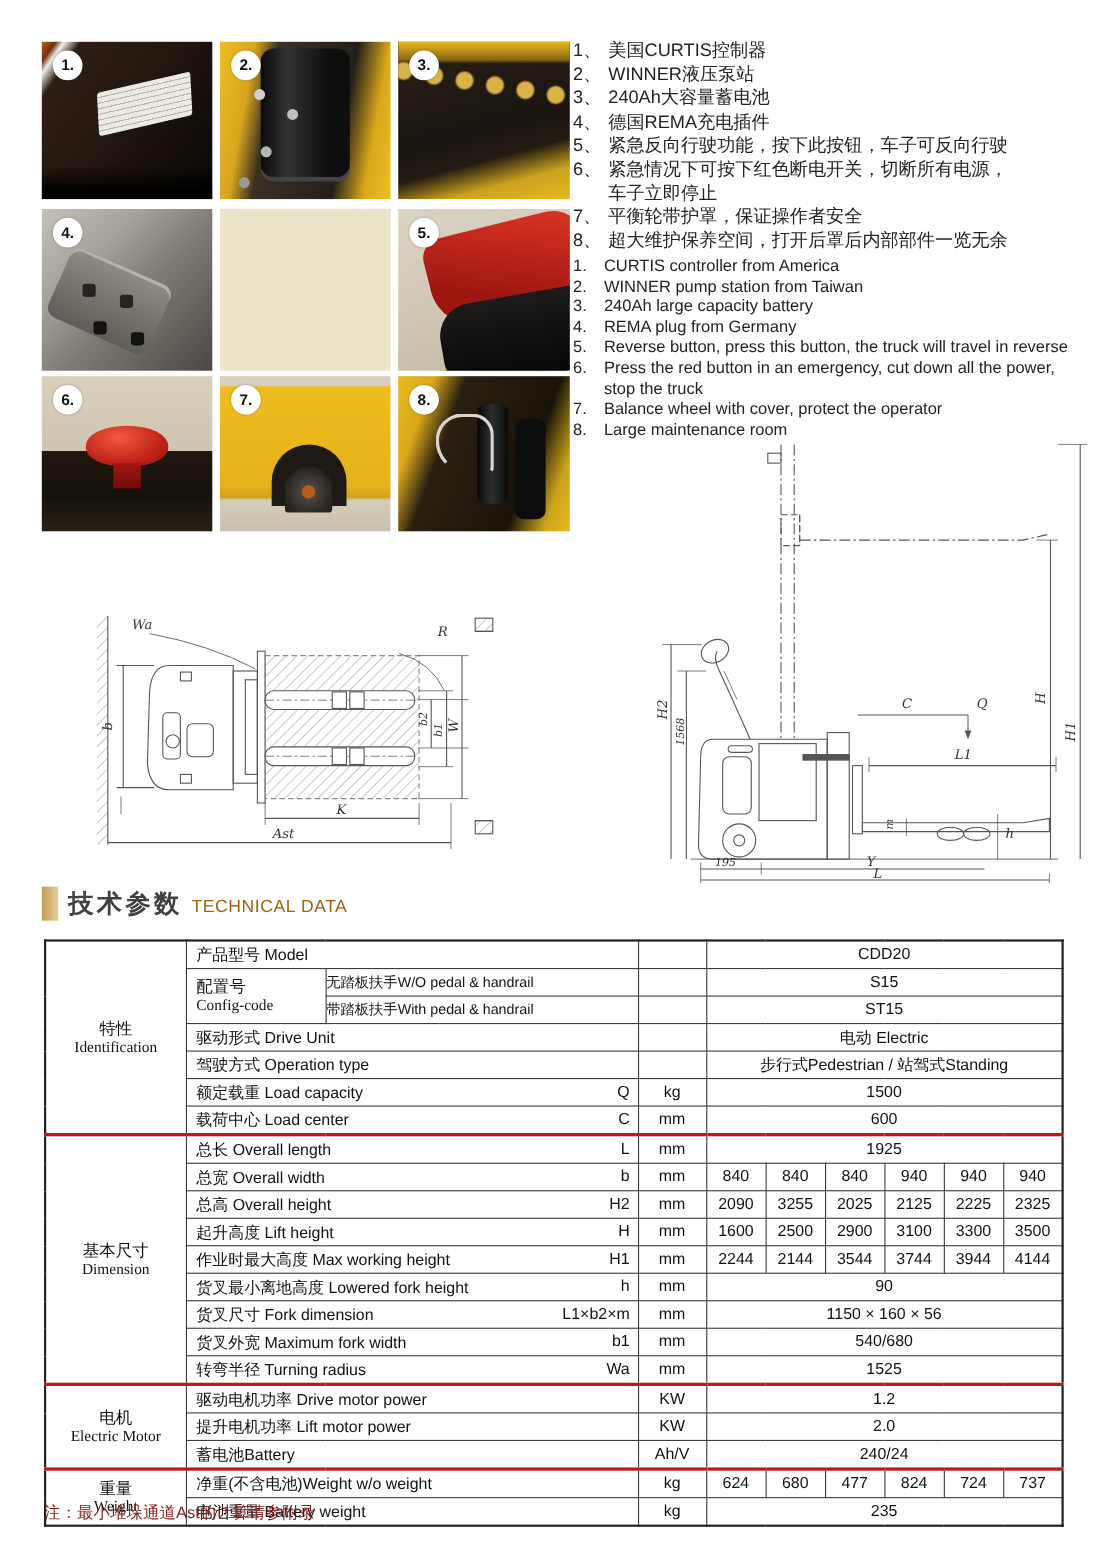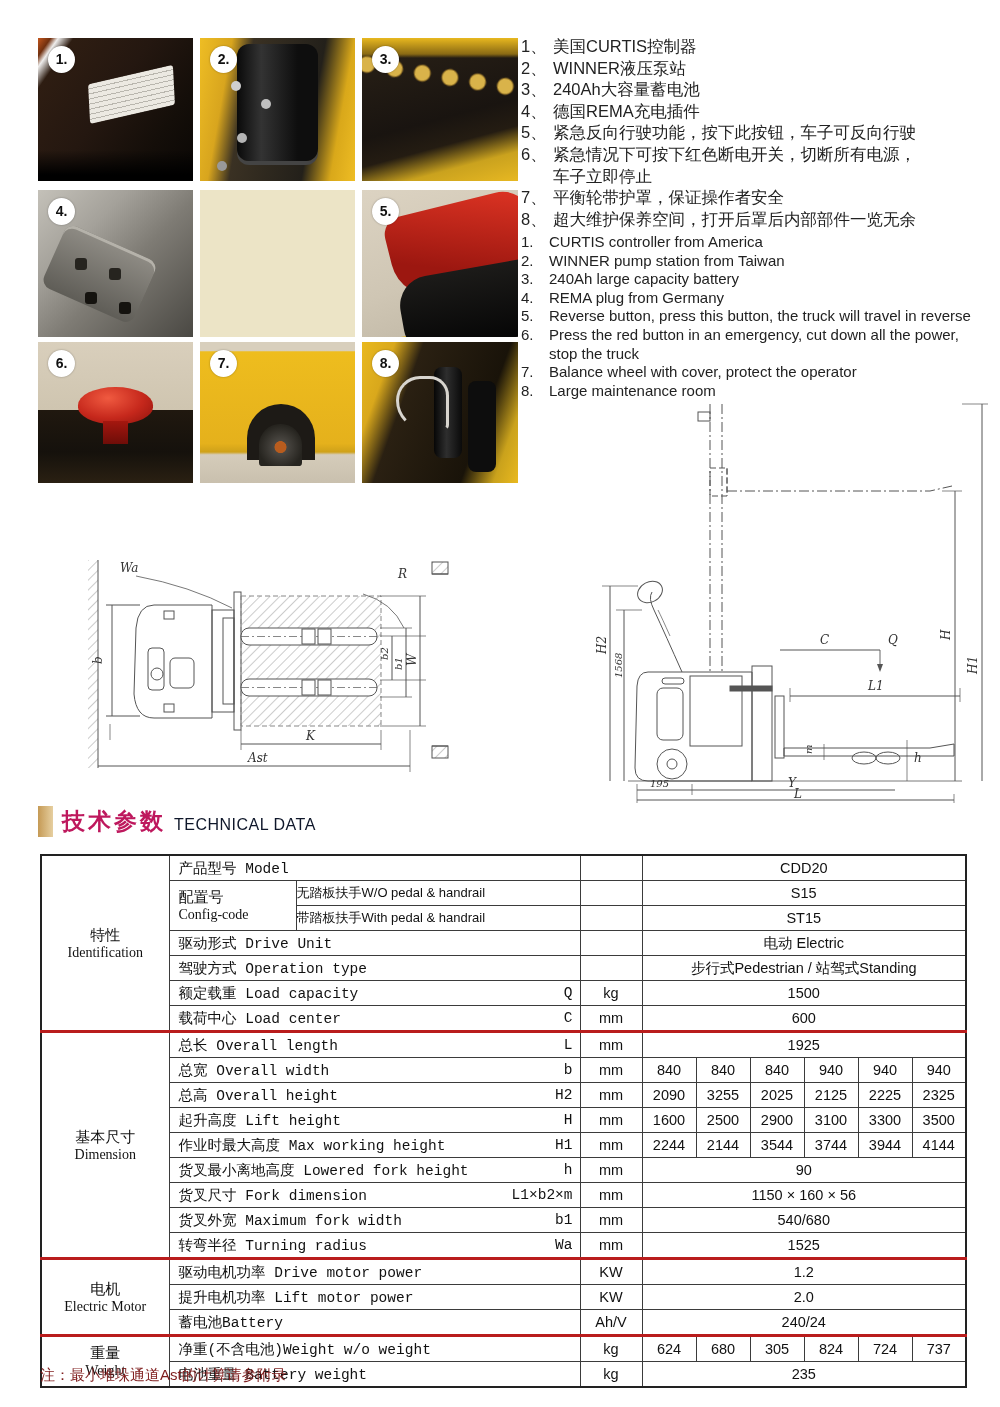--- a/index.html
+++ b/index.html
@@ -66,31 +66,31 @@
   .flist-en{top:233px;font-size:15px;line-height:18.6px;color:#222;}
   .flist-en .fn{flex:0 0 28px;}
 
   
   .draw{position:absolute;}
   .draw text{font-family:"DejaVu Serif","Liberation Serif",serif;font-style:italic;fill:#333;}
 
   
   .sec{position:absolute;left:38px;top:806px;display:flex;align-items:center;}
   .gold{width:15px;height:31px;background:linear-gradient(90deg,#c59a55,#e6cfa0);margin-right:9px;}
-  .sec .cn{font-size:23px;font-weight:bold;letter-spacing:3px;color:#be185d;}
-  .sec .en{font-size:16px;color:#0f172a;margin-left:8px;margin-top:6px;letter-spacing:.5px;}
+  .sec .cn{font-size:23px;font-weight:bold;letter-spacing:3px;color:#404040;}
+  .sec .en{font-size:16px;color:#a16207;margin-left:8px;margin-top:6px;letter-spacing:.5px;}
 
   
   table.spec{position:absolute;left:40px;top:854px;border-collapse:collapse;table-layout:fixed;
      border:2px solid #222;font-size:14.5px;color:#111;}
   table.spec td{border:1px solid #3b3b3b;height:24px;padding:0;overflow:hidden;white-space:nowrap;}
   td.gcell{text-align:center;vertical-align:middle;font-family:Liberation Serif, serif;}
   td.gcell .gcn{font-size:15px;}
   td.gcell .gen{font-size:14px;}
-  .pc{display:flex;justify-content:space-between;align-items:center;padding:0 7px 0 9px;font-family:Liberation Mono, monospace;}
+  .pc{display:flex;justify-content:space-between;align-items:center;padding:0 7px 0 9px;}
   .pc .sym{padding-left:4px;}
   td.sub{font-size:13px;padding:0 4px 0 8px;}
   td.unit,td.val{text-align:center;}
   tr.hsep td{border-top:3px solid #b91c1c;}
   .note{position:absolute;left:40px;top:1366px;font-size:15px;color:#7f1d1d;display:flex;gap:26px;align-items:flex-end;}
 </style>
 </head>
 <body>
 
 <div class="page">
@@ -579,21 +579,21 @@
         <div class="gen">Weight</div>
       </td>
       <td colspan="2">
             <div class="pc">
               <span>净重(不含电池)Weight w/o weight</span>
             </div>
           </td>
       <td class="unit">kg</td>
       <td class="val">624</td>
       <td class="val">680</td>
-      <td class="val">305</td>
+      <td class="val">477</td>
       <td class="val">824</td>
       <td class="val">724</td>
       <td class="val">737</td>
     </tr>
     <tr>
       <td colspan="2">
             <div class="pc">
               <span>电池重量 Battery weight</span>
             </div>
           </td>

